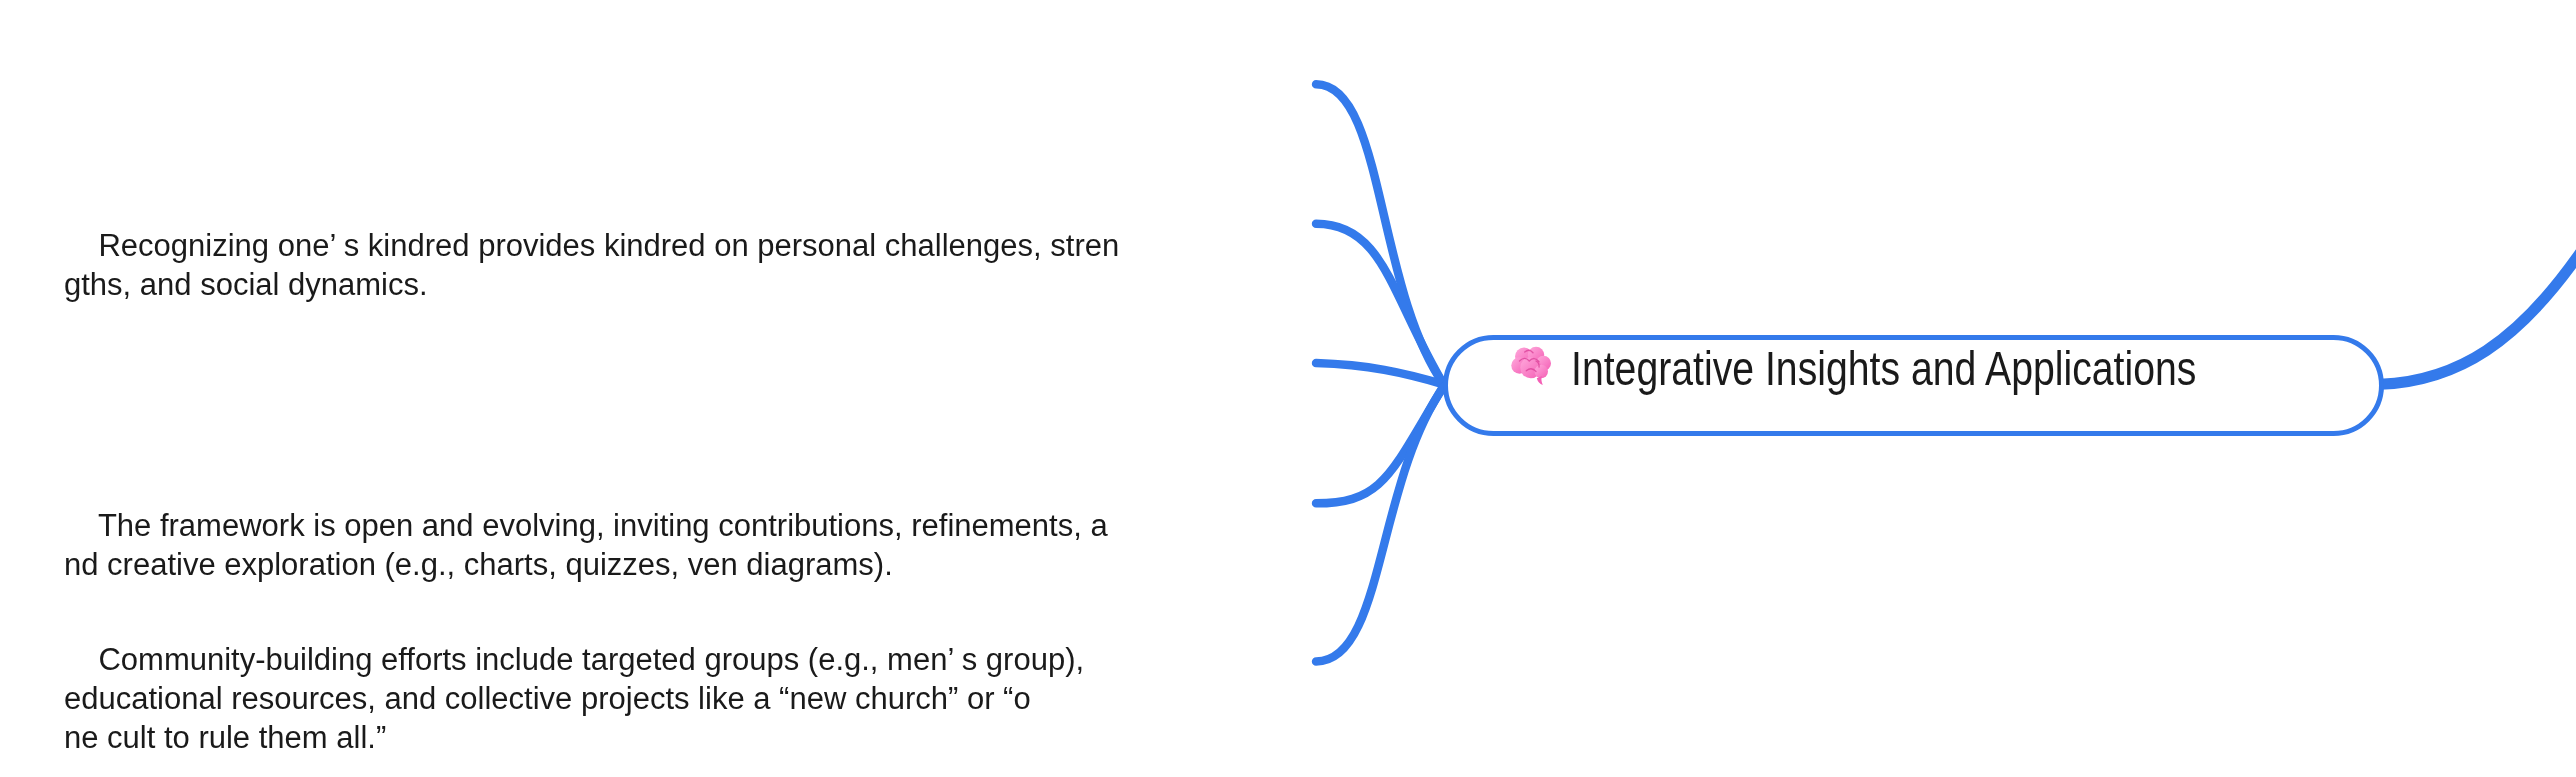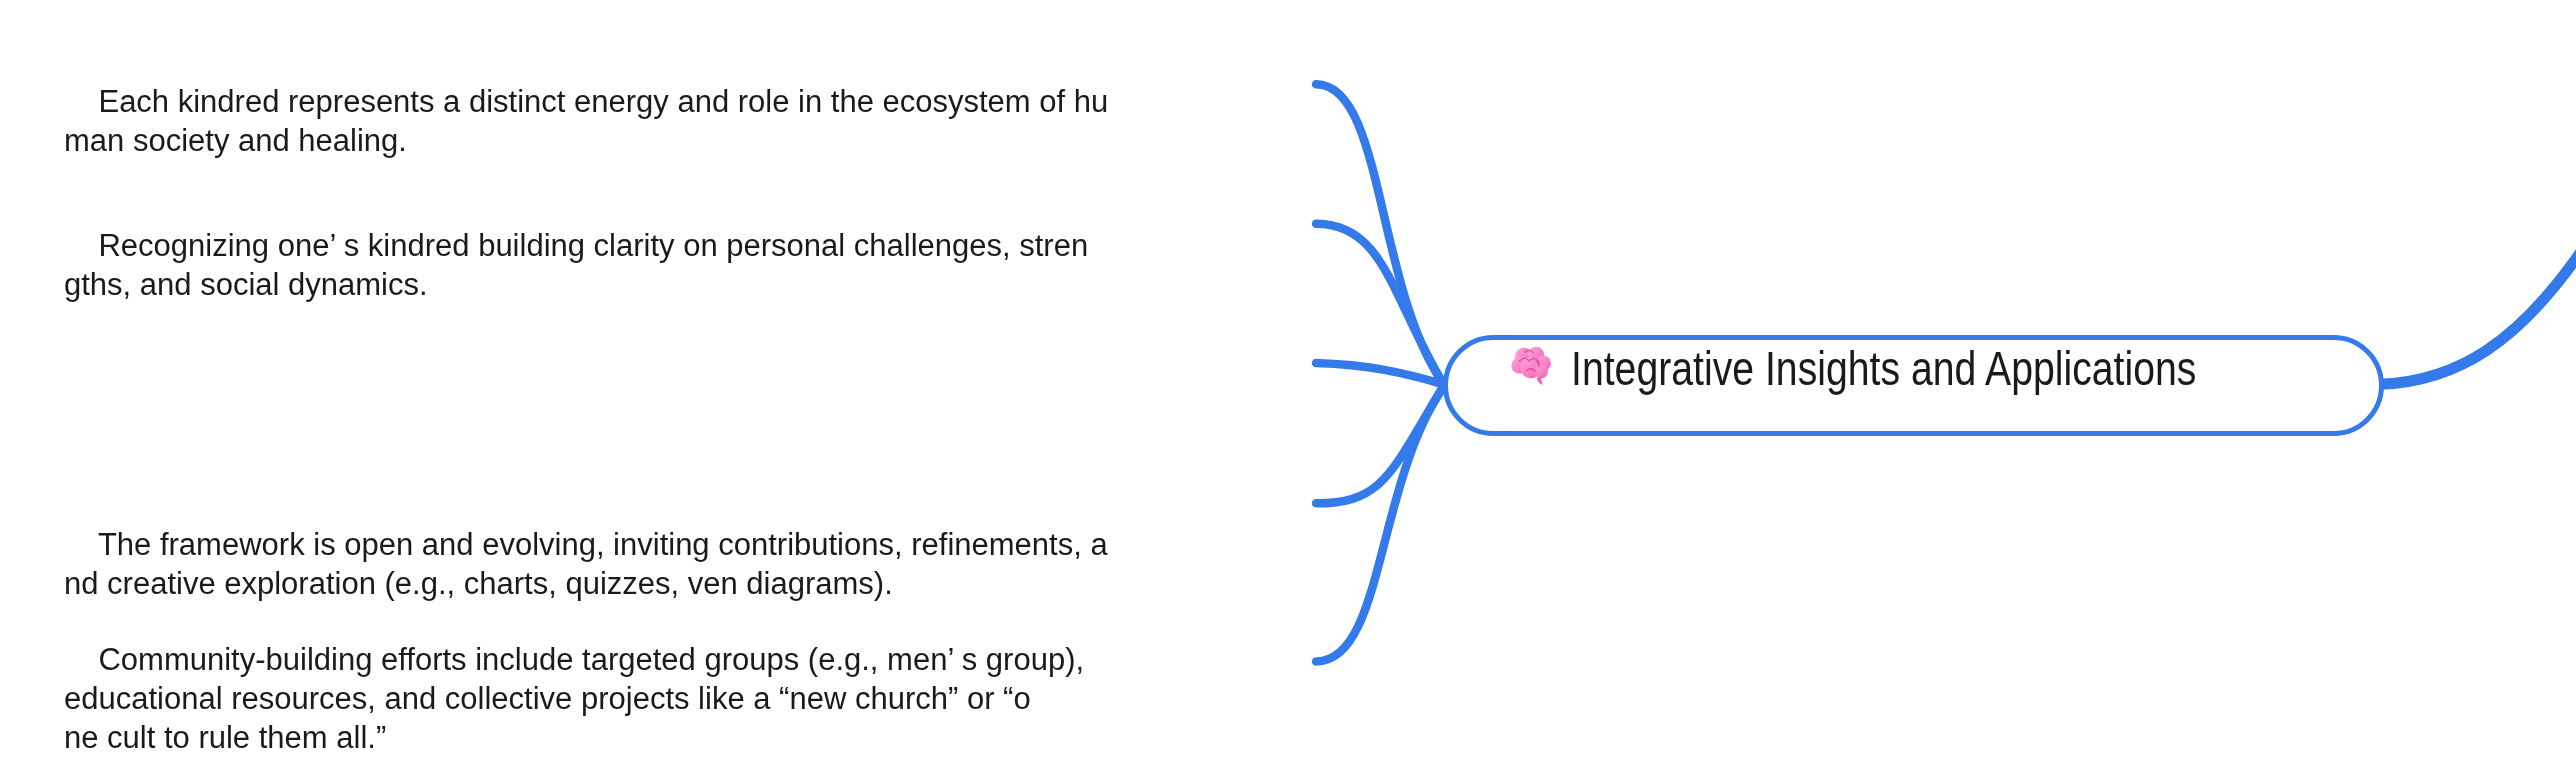--- a/index.html
+++ b/index.html
@@ -22,21 +22,21 @@
   .edge{fill:none;stroke:var(--branch,#347AEB);stroke-width:10;stroke-linecap:round}
   .edge.thick{stroke-width:13}
   .leaf{
     position:absolute;left:64px;z-index:2;
     font-size:31px;line-height:39px;color:var(--text,#1a1a1a);
     white-space:pre;cursor:default;
   }
   .leaf-1{top:43px}
   .leaf-2{top:187px}
   .leaf-3{top:326px}
-  .leaf-4{top:486px}
+  .leaf-4{top:467px}
   .leaf-5{top:601px}
   .center-node{
     position:absolute;left:1443px;top:335px;width:941px;height:101px;z-index:3;
     background:var(--node_bg,#fff);
     border:5.1px solid var(--node_border,#347AEB);
     border-radius:51px;
     display:flex;align-items:flex-start;
     padding-left:58px;
   }
   .brain{width:48px;height:48px;flex:0 0 48px;display:block}
@@ -59,26 +59,22 @@
 
   <svg class="edges" viewBox="0 0 3030 915" xmlns="http://www.w3.org/2000/svg">
     <path class="edge" d="M1548 99 C1628 99 1618 337 1698 452"></path>
     <path class="edge" d="M1548 263 C1628 263 1636 348 1698 452"></path>
     <path class="edge" d="M1548 427 C1610 429 1650 438 1698 452"></path>
     <path class="edge" d="M1548 592 C1628 592 1636 556 1698 454"></path>
     <path class="edge" d="M1548 778 C1628 778 1618 570 1698 455"></path>
     <path class="edge thick" d="M2800 452 C2890 448 2962 404 3040 290"></path>
   </svg>
 
-  <div class="leaf leaf-1">
-    <span>Each kindred represents a distinct energy and role in the ecosystem of hu
-man society and healing.</span>
-  </div>
   <div class="leaf leaf-2">
-    <span>Recognizing one’ s kindred building clarity on personal challenges, stren
+    <span>Recognizing one’ s kindred provides kindred on personal challenges, stren
 gths, and social dynamics.</span>
   </div>
   <div class="leaf leaf-4">
     <span>The framework is open and evolving, inviting contributions, refinements, a
 nd creative exploration (e.g., charts, quizzes, ven diagrams).</span>
   </div>
   <div class="leaf leaf-5">
     <span>Community-building efforts include targeted groups (e.g., men’ s group),
 educational resources, and collective projects like a “new church” or “o
 ne cult to rule them all.”</span>

